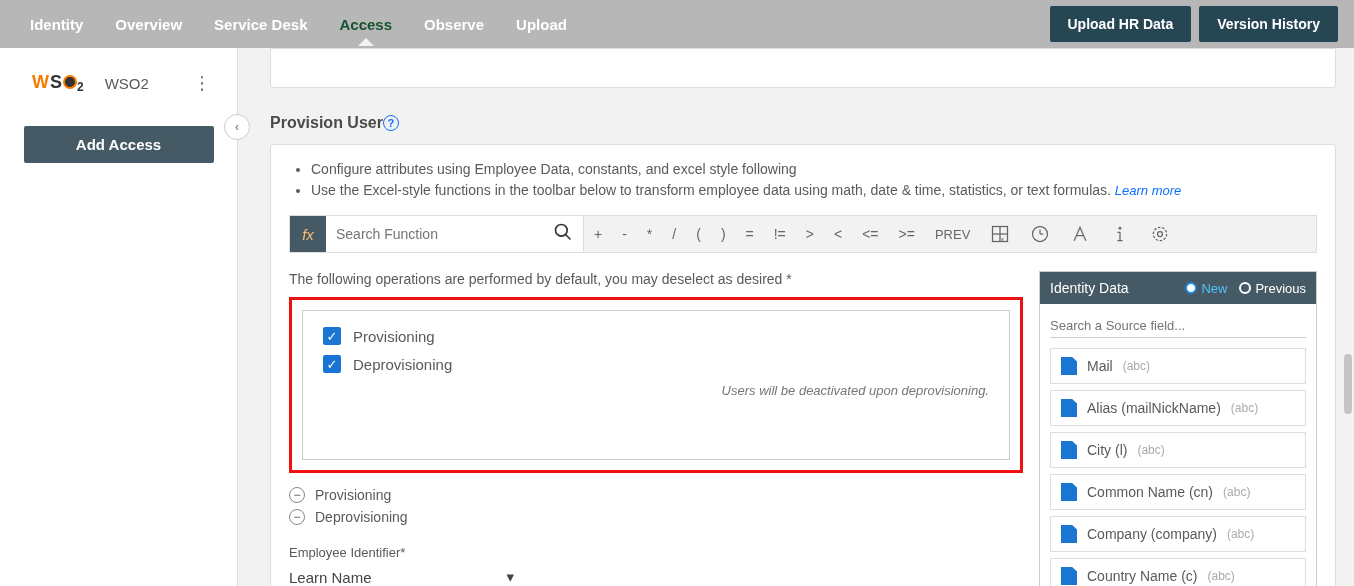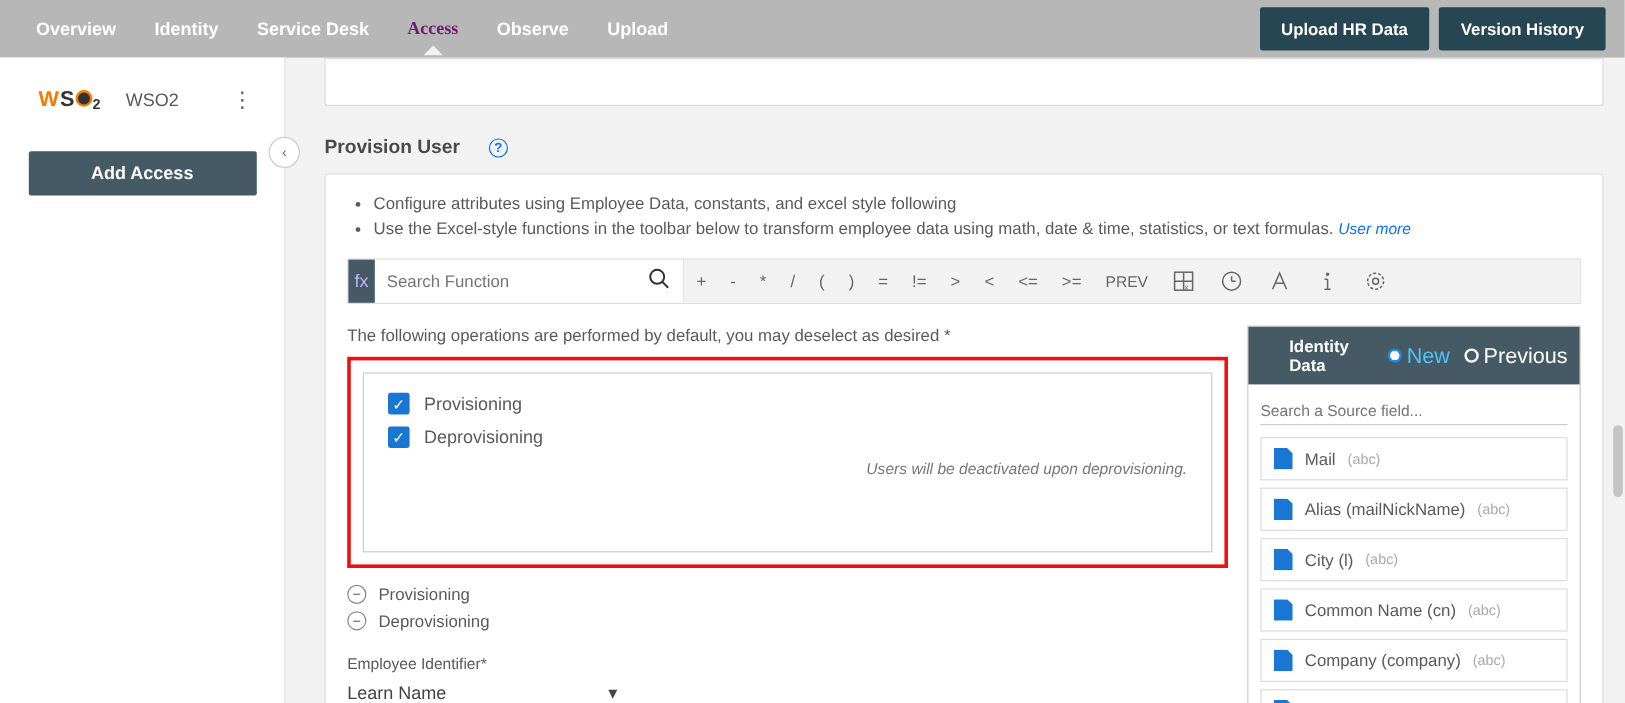--- a/index.html
+++ b/index.html
@@ -2,21 +2,21 @@
 <html><head>
 <meta charset="utf-8">
 <style>
 * { box-sizing: border-box; margin: 0; padding: 0; font-family: "Segoe UI", Arial, sans-serif; }
 body { background: #f2f2f2; width: 1354px; height: 586px; overflow: hidden; color: #5a5a5a; }
 
 
 .topnav { height: 48px; background: #b7b7b7; display: flex; align-items: center; padding: 0 16px; }
 .topnav .tabs { display: flex; gap: 4px; }
 .topnav .tab { color: #fff; font-weight: 600; font-size: 15px; padding: 12px 14px; cursor: pointer; position: relative; }
-.topnav .tab.active { color: #701a75; font-family: Liberation Serif, serif; }
+.topnav .tab.active { color: #14532d; }
 .topnav .tab.active::after {
   content: ''; position: absolute; bottom: -1px; left: 50%; transform: translateX(-50%);
   width: 0; height: 0; border-left: 8px solid transparent; border-right: 8px solid transparent; border-bottom: 8px solid #f2f2f2;
 }
 .topnav .spacer { flex: 1; }
 .topnav .btn { background: #264653; color: #fff; border: none; padding: 10px 18px; font-size: 14px; font-weight: 600; cursor: pointer; margin-left: 8px; border-radius: 2px; }
 
 .body { display: flex; height: calc(586px - 48px); }
 
 
@@ -28,30 +28,30 @@
 .logo .o { display:inline-block; width:14px; height:14px; border:2px solid #f57c00; border-radius:50%; background:#333; vertical-align:-1px; }
 .logo .two { color:#333; font-size:12px; vertical-align:-3px; }
 .app-name { font-size: 15px; color: #5a5a5a; }
 .sidebar-menu { margin-left: auto; font-size: 18px; color: #666; cursor: pointer; padding: 4px 8px; }
 .add-access-btn { display:block; margin: 18px auto 0; width: 190px; padding: 10px 0; background: #455a64; color:#fff; border:none; font-size:15px; font-weight:600; cursor:pointer; border-radius:2px; }
 .collapse-btn { position:absolute; right:-13px; top:66px; width:26px; height:26px; border:1px solid #ccc; border-radius:50%; background:#fff; display:flex; align-items:center; justify-content:center; cursor:pointer; font-size:12px; color:#666; }
 
 
 .main { flex:1; overflow-y:auto; padding: 0 18px 18px 32px; position: relative; }
 .placeholder-card { height: 40px; background:#fff; border:1px solid #ddd; border-bottom-left-radius:3px; border-bottom-right-radius:3px; margin-bottom: 26px; margin-top: 0; }
-.section-title { font-size:16px; font-weight:700; color:#4a4a4a; display:flex; align-items:center; gap:24px; margin-bottom:12px; }
+.section-title { font-size:16px; font-weight:700; color:#4a4a4a; display:flex; align-items:center; gap:0; margin-bottom:12px; }
 .help-icon { width:16px; height:16px; border:1.5px solid #0d6efd; border-radius:50%; color:#0d6efd; font-size:11px; display:inline-flex; align-items:center; justify-content:center; cursor:pointer; }
 
 .config-card { background:#fff; border:1px solid #ddd; border-radius:3px; padding:14px 18px 18px; }
 .bullets { list-style: disc; padding-left: 22px; margin-bottom: 14px; font-size:14px; color:#5a5a5a; line-height:1.5; }
 .learn-more { color:#0d6efd; font-style:italic; font-size:13px; cursor:pointer; }
 
 
 .toolbar { display:flex; align-items:stretch; border:1px solid #ddd; height:38px; margin-bottom: 18px; }
-.fx { width:22px; background:#455a64; color:#c4b5fd; display:flex; align-items:center; justify-content:center; font-size:15px; }
+.fx { width:36px; background:#455a64; color:#fdba74; display:flex; align-items:center; justify-content:center; font-style:italic; font-size:15px; }
 .search-wrap { width:258px; display:flex; align-items:center; border-right:1px solid #ddd; padding:0 10px; }
 .search-wrap input { border:none; outline:none; flex:1; font-size:14px; color:#666; }
 .search-wrap .mag { font-size:18px; color:#333; cursor:pointer; }
 .ops { flex:1; display:flex; align-items:center; gap:0; background:#f2f2f2; }
 .op { padding: 0 10px; color:#666; font-size:14px; cursor:pointer; height:100%; display:flex; align-items:center; }
 .op svg { width:20px; height:20px; }
 .op.prev { font-size:13px; font-weight:500; }
 
 
 .content-row { display:flex; gap:16px; }
@@ -65,43 +65,43 @@
 
 .collapse-row { display:flex; align-items:center; gap:10px; font-size:14px; color:#5a5a5a; margin-bottom:6px; cursor:pointer; }
 .circ-minus { width:16px; height:16px; border:1.5px solid #888; border-radius:50%; display:inline-flex; align-items:center; justify-content:center; font-size:12px; line-height:1; }
 
 .field-label { font-size:13px; color:#5a5a5a; margin-top:20px; margin-bottom:4px; }
 .select { width:225px; border-bottom:1px solid #aaa; padding:4px 0; font-size:15px; color:#444; display:flex; justify-content:space-between; align-items:center; cursor:pointer; }
 
 
 .id-panel { width:278px; border:1px solid #ccc; display:flex; flex-direction:column; }
 .id-header { background:#455a64; color:#fff; display:flex; align-items:center; padding:8px 10px; font-size:14px; }
-.id-header .title { font-weight:700;margin-left:24px; }
-.id-header .radios { margin-left:auto; display:flex; gap:12px; font-size:18px; align-items:flex-end; }
+.id-header .title { font-weight:400; }
+.id-header .radios { margin-left:auto; display:flex; gap:12px; font-size:13px; align-items:flex-end; }
 .id-header .radio { display:flex; align-items:center; gap:4px; cursor:pointer; }
 .id-header .dot { width:12px; height:12px; border:2px solid #fff; border-radius:50%; display:inline-block; }
 .id-header .dot.on { background: radial-gradient(circle, #fff 0 4px, transparent 4px); background-color:#1e88e5; border-color:#1e88e5; box-shadow: inset 0 0 0 2px #fff; }
 .id-header .radio.on { color:#4fc3f7; }
 .id-search { padding:10px 10px 6px; }
 .id-search input { width:100%; border:none; border-bottom:1px solid #ccc; outline:none; font-size:13px; padding:4px 0; color:#666; }
 .id-list { padding: 4px 10px 10px; overflow-y:auto; }
 .id-item { border:1px solid #ddd; padding:8px 10px; margin-bottom:6px; display:flex; align-items:center; gap:10px; font-size:14px; color:#5a5a5a; cursor:grab; }
 .id-item .type { color:#aaa; font-size:12px; }
 .doc-icon { width:16px; height:18px; position:relative; flex-shrink:0; }
 .doc-icon::before { content:''; position:absolute; inset:0; background:#1976d2; clip-path: polygon(0 0, 70% 0, 100% 25%, 100% 100%, 0 100%); }
 .scrollbar-track { position:absolute; right:2px; top:306px; width:8px; height:220px; background:transparent; }
 .scrollbar-thumb { width:8px; height:60px; background:#c4c4c4; border-radius:4px; }
 </style>
 </head>
 <body>
 
 <div class="topnav">
   <div class="tabs">
+    <div class="tab">Identity</div>
     <div class="tab">Overview</div>
-    <div class="tab">Identity</div>
     <div class="tab">Service Desk</div>
     <div class="tab active">Access</div>
     <div class="tab">Observe</div>
     <div class="tab">Upload</div>
   </div>
   <div class="spacer"></div>
   <button class="btn">Upload HR Data</button>
   <button class="btn">Version History</button>
 </div>
 
@@ -121,21 +121,21 @@
   <div class="main">
     <div class="placeholder-card"></div>
     <div class="section-title">
       <span>Provision User</span>
       <span class="help-icon">?</span>
     </div>
 
     <div class="config-card">
       <ul class="bullets">
         <li>Configure attributes using Employee Data, constants, and excel style following</li>
-        <li><span>Use the Excel-style functions in the toolbar below to transform employee data using math, date &amp; time, statistics, or text formulas.</span> <span class="learn-more">User more</span></li>
+        <li><span>Use the Excel-style functions in the toolbar below to transform employee data using math, date &amp; time, statistics, or text formulas.</span> <span class="learn-more">Learn more</span></li>
       </ul>
 
       <div class="toolbar">
         <div class="fx">fx</div>
         <div class="search-wrap">
           <input placeholder="Search Function" style="">
           <span class="mag">
             <svg viewBox="0 0 24 24" width="20" height="20" fill="none" stroke="#333" stroke-width="2">
                 <circle cx="10" cy="10" r="7"></circle>
                 <line x1="15" y1="15" x2="21" y2="21"></line>

